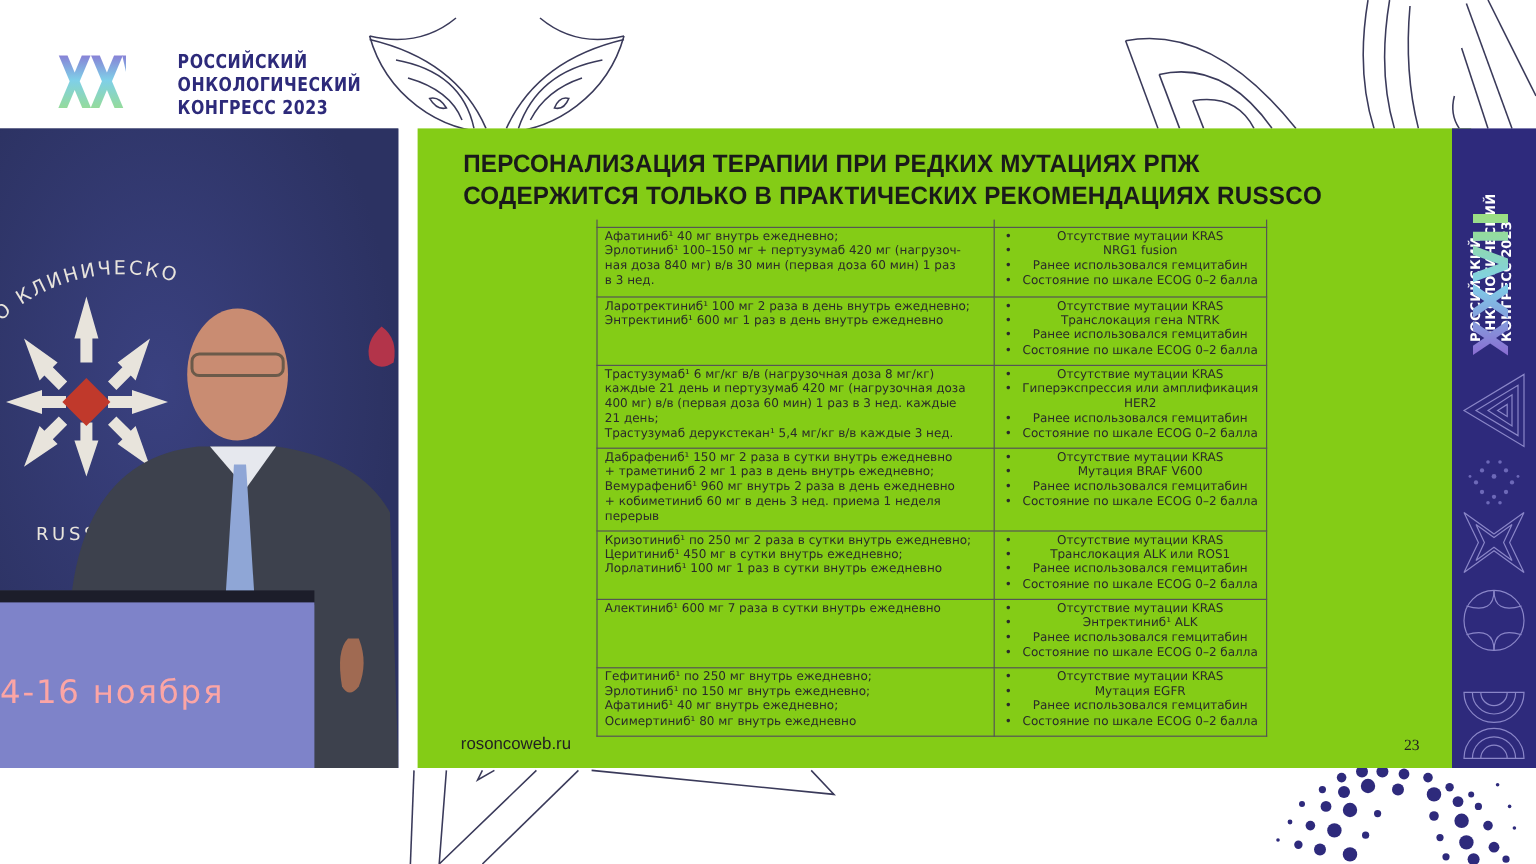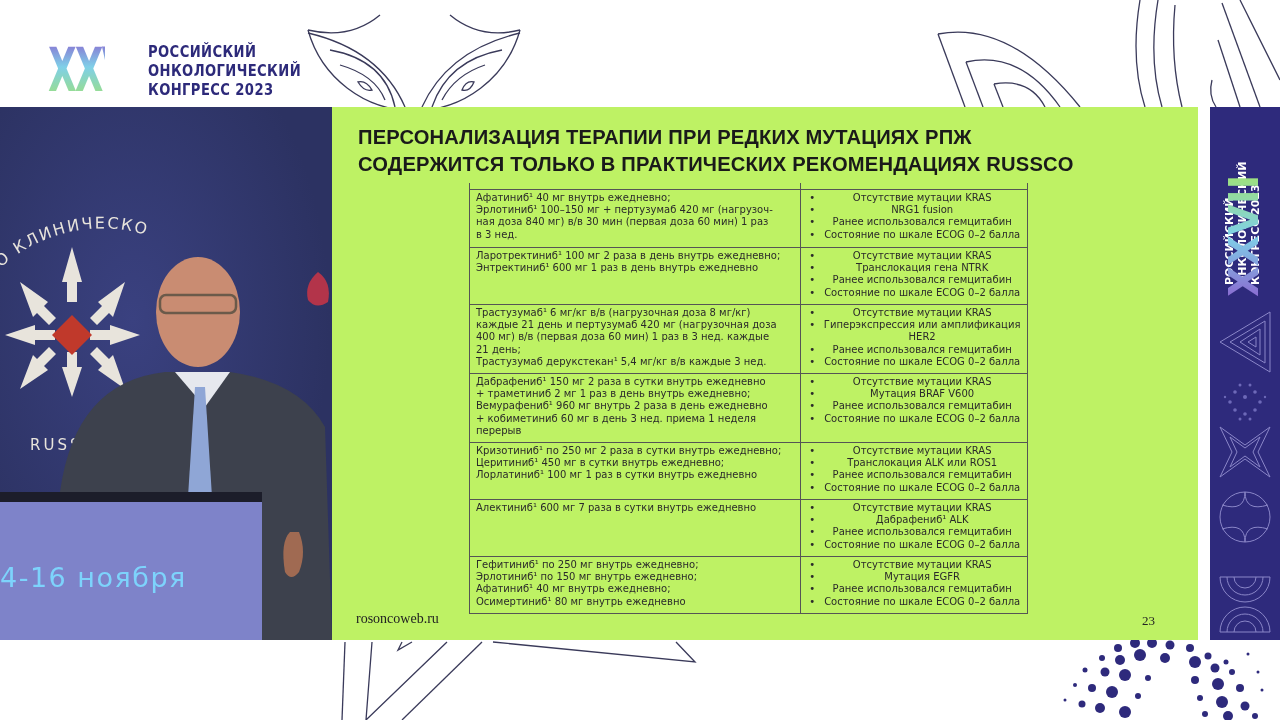--- a/index.html
+++ b/index.html
@@ -14,39 +14,39 @@
   .logo-numeral { font-family: "DejaVu Sans", sans-serif; font-weight: bold; font-size: 60px; line-height: 60px; letter-spacing: -3px;
     background: linear-gradient(180deg, #8a6bd1 0%, #7fd0e8 45%, #9ee07a 100%);
     -webkit-background-clip: text; background-clip: text; color: transparent; transform: scaleX(0.62); transform-origin: left center; width: 92px; }
   .logo-text { margin-left: 8px; color: #2d2a7a; font-family: "DejaVu Sans", sans-serif; font-weight: bold; font-size: 16px; line-height: 19px; letter-spacing: 0.5px; transform: scaleX(0.82); transform-origin: left center; }
 
   
   .video { position: absolute; left: 0; top: 107px; width: 332px; height: 533px; background: #2f3566; overflow: hidden; z-index: 2; }
   .video .backdrop { position: absolute; inset: 0; background: radial-gradient(ellipse at 40% 40%, #3a4180 0%, #2c3262 70%); }
   .podium { position: absolute; left: 0; top: 395px; width: 262px; height: 138px; background: #7e83c9; }
   .podium-top { position: absolute; left: 0; top: 385px; width: 262px; height: 12px; background: #1c1d2a; }
-  .podium-text { position: absolute; left: 0; top: 455px; color: #7dd3fc; font-family: "DejaVu Sans", sans-serif; font-size: 27px; line-height: 32px; letter-spacing: 1.5px; }
-
-  
-  .slide { position: absolute; left: 320px; top: 107px; width: 878px; height: 533px; background: #bef264; z-index: 1; }
+  .podium-text { position: absolute; left: 0; top: 455px; color: #fca5a5; font-family: "DejaVu Sans", sans-serif; font-size: 27px; line-height: 32px; letter-spacing: 1.5px; }
+
+  
+  .slide { position: absolute; left: 348px; top: 107px; width: 878px; height: 533px; background: #84cc16; z-index: 1; }
   .slide-title { position: absolute; left: 38px; top: 16px; width: 840px; color: #1a1a1a; font-family: "Liberation Sans", sans-serif; font-weight: bold; font-size: 21px; line-height: 27px; letter-spacing: 0.2px; transform: scaleX(0.96); transform-origin: left top; }
   .slide-title div { white-space: nowrap; }
 
   .table-wrap { position: absolute; left: 149px; top: 76px; width: 559px; }
   table { border-collapse: collapse; width: 559px; font-family: "DejaVu Sans", sans-serif; font-size: 10px; color: #2a2a2a; }
   td { border: 1px solid #555; vertical-align: top; padding: 2px 6px 3px 6px; line-height: 12.4px; }
   td.regimen { width: 332px; }
   td.criteria { width: 227px; padding-left: 8px; text-align: center; }
   td.criteria ul { list-style: none; }
   td.criteria li { position: relative; padding-left: 14px; }
   td.criteria li::before { content: "•"; position: absolute; left: 0; top: 0; }
   .regimen-line { white-space: pre-line; }
   .top-stub td { height: 6px; border-top: none; padding: 0; }
 
-  .slide-footer-url { position: absolute; left: 36px; top: 504px; font-family: Liberation Serif, serif; font-size: 14px; color: #222; }
+  .slide-footer-url { position: absolute; left: 36px; top: 504px; font-family: Liberation Sans, sans-serif; font-size: 14px; color: #222; }
   .slide-number { position: absolute; left: 822px; top: 506px; font-family: Liberation Serif, serif; font-size: 13px; color: #222; }
 
   
   .side-banner { position: absolute; left: 1210px; top: 107px; width: 70px; height: 533px; background: #2e2a7c; z-index: 2; overflow: hidden; }
   .side-banner .vtext { position: absolute; left: 12px; top: 176px; transform: rotate(-90deg); transform-origin: left top; color: #ffffff; font-family: "DejaVu Sans", sans-serif; font-weight: bold; font-size: 11px; line-height: 13px; white-space: nowrap; }
   .side-banner .vnumeral { position: absolute; left: 13px; top: 240px; transform: rotate(-90deg); transform-origin: left top; font-family: "DejaVu Sans", sans-serif; font-weight: bold; font-size: 40px; line-height: 42px;
     background: linear-gradient(90deg, #8a6bd1, #7fd0e8, #9ee07a); -webkit-background-clip: text; background-clip: text; color: transparent; white-space: nowrap; }
   .side-banner svg { position: absolute; left: 0; top: 0; }
 </style>
 </head>
@@ -271,21 +271,21 @@
         </ul>
             </td>
       </tr>
       <tr style="height:57px">
         <td class="regimen">
               <div class="regimen-line">Алектиниб¹ 600 мг 7 раза в сутки внутрь ежедневно</div>
             </td>
         <td class="criteria">
               <ul>
           <li>Отсутствие мутации KRAS</li>
-          <li>Дабрафениб¹ ALK</li>
+          <li>Энтректиниб¹ ALK</li>
           <li>Ранее использовался гемцитабин</li>
           <li>Состояние по шкале ECOG 0–2 балла</li>
         </ul>
             </td>
       </tr>
       <tr style="height:57px">
         <td class="regimen">
               <div class="regimen-line">Гефитиниб¹ по 250 мг внутрь ежедневно;
 Эрлотиниб¹ по 150 мг внутрь ежедневно;
 Афатиниб¹ 40 мг внутрь ежедневно;

